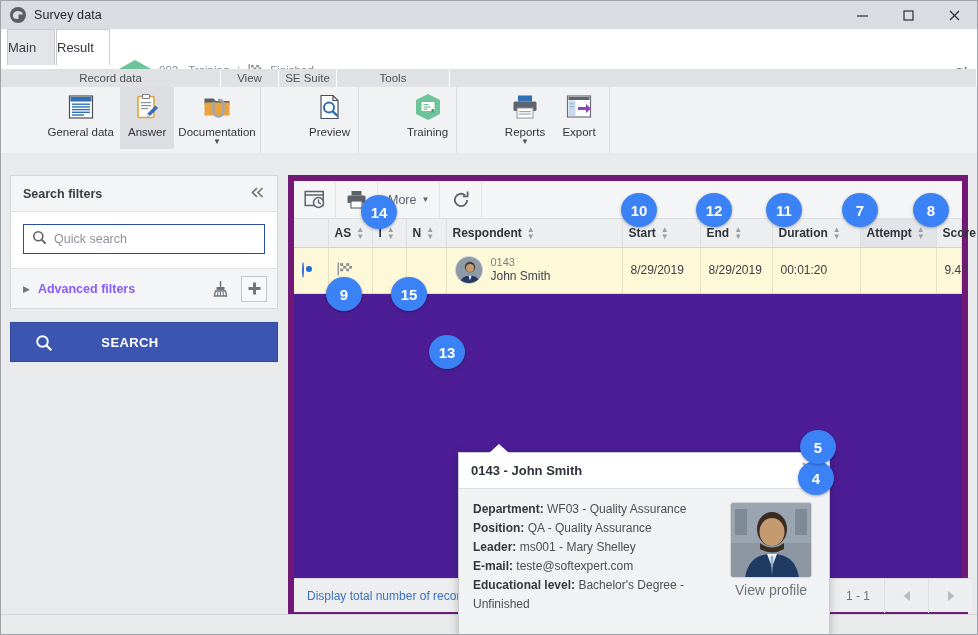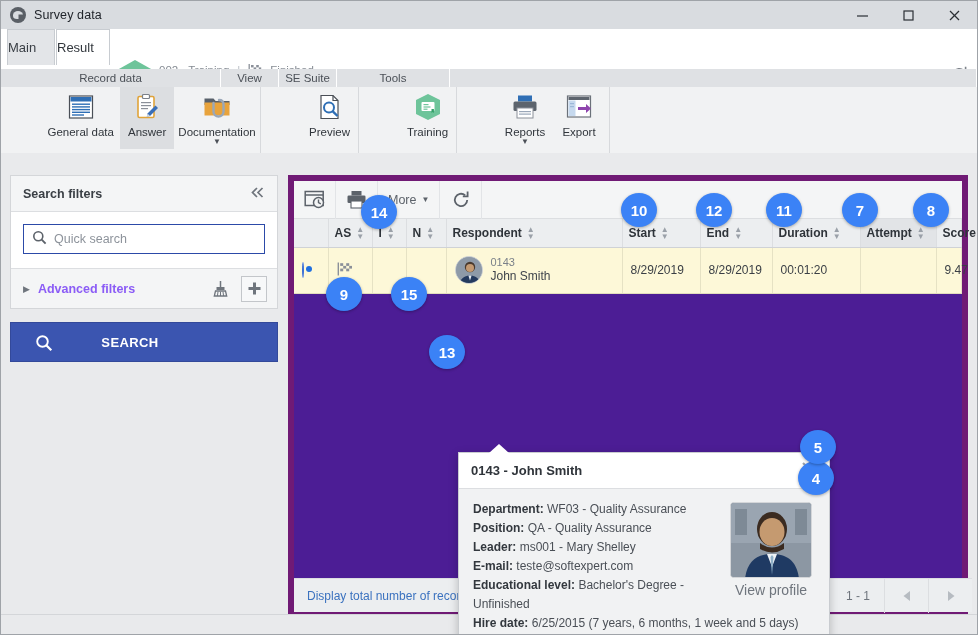--- a/index.html
+++ b/index.html
@@ -751,24 +751,20 @@
           <span>ms001 - Mary Shelley</span>
         </div>
         <div class="pf">
           <b>E-mail:</b>
           <span>teste@softexpert.com</span>
         </div>
         <div class="pf">
           <b>Educational level:</b>
           <span>Bachelor's Degree - Unfinished</span>
         </div>
-        <div class="pf wide">
-          <b>Hire date:</b>
-          <span>6/25/2015 (7 years, 6 months, 1 week and 5 days)</span>
-        </div>
 
         <div class="photo-wrap">
           <div class="photo">
             <svg width="82" height="76" viewBox="0 0 82 76" preserveAspectRatio="none">
               <rect width="82" height="76" fill="#8c97a3"></rect>
               <rect x="0" y="0" width="82" height="40" fill="#9aa5b1"></rect>
               <rect x="4" y="6" width="12" height="26" fill="#7e8a96"></rect>
               <rect x="64" y="6" width="12" height="26" fill="#7e8a96"></rect>
               <ellipse cx="41" cy="26" rx="15" ry="17" fill="#3b2b20"></ellipse>
               <ellipse cx="41" cy="29" rx="12.5" ry="14" fill="#c59a70"></ellipse>

